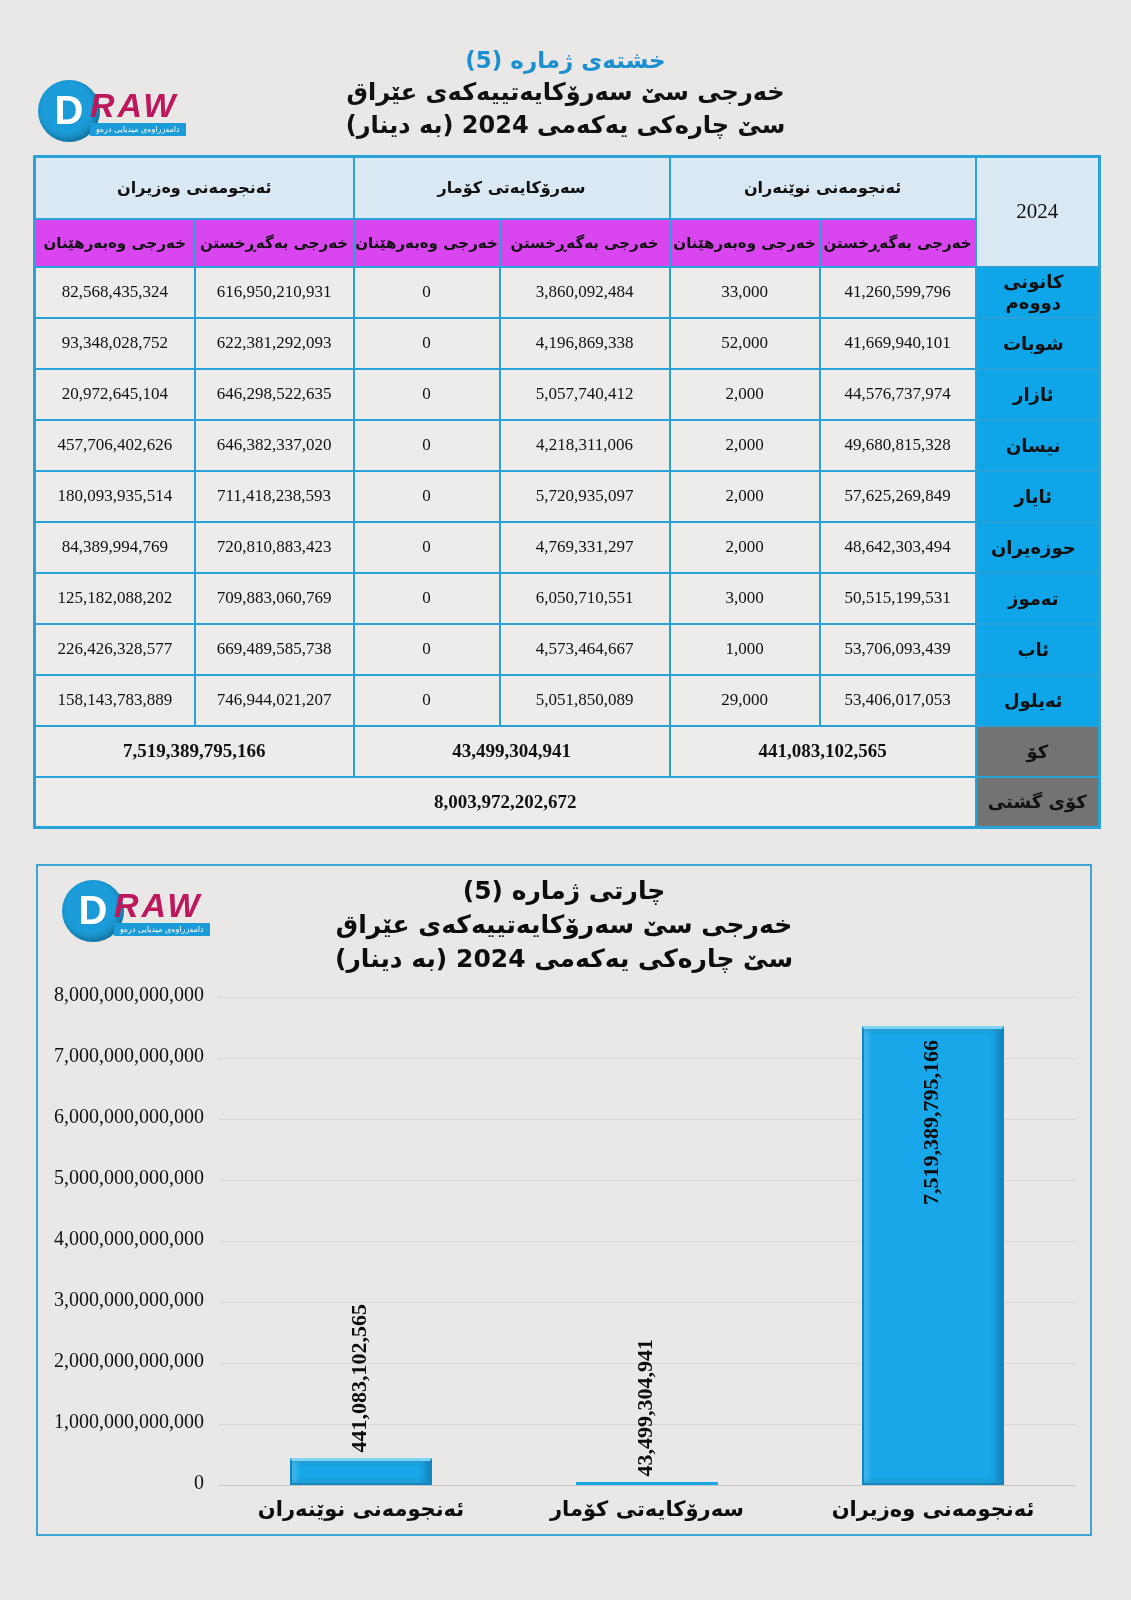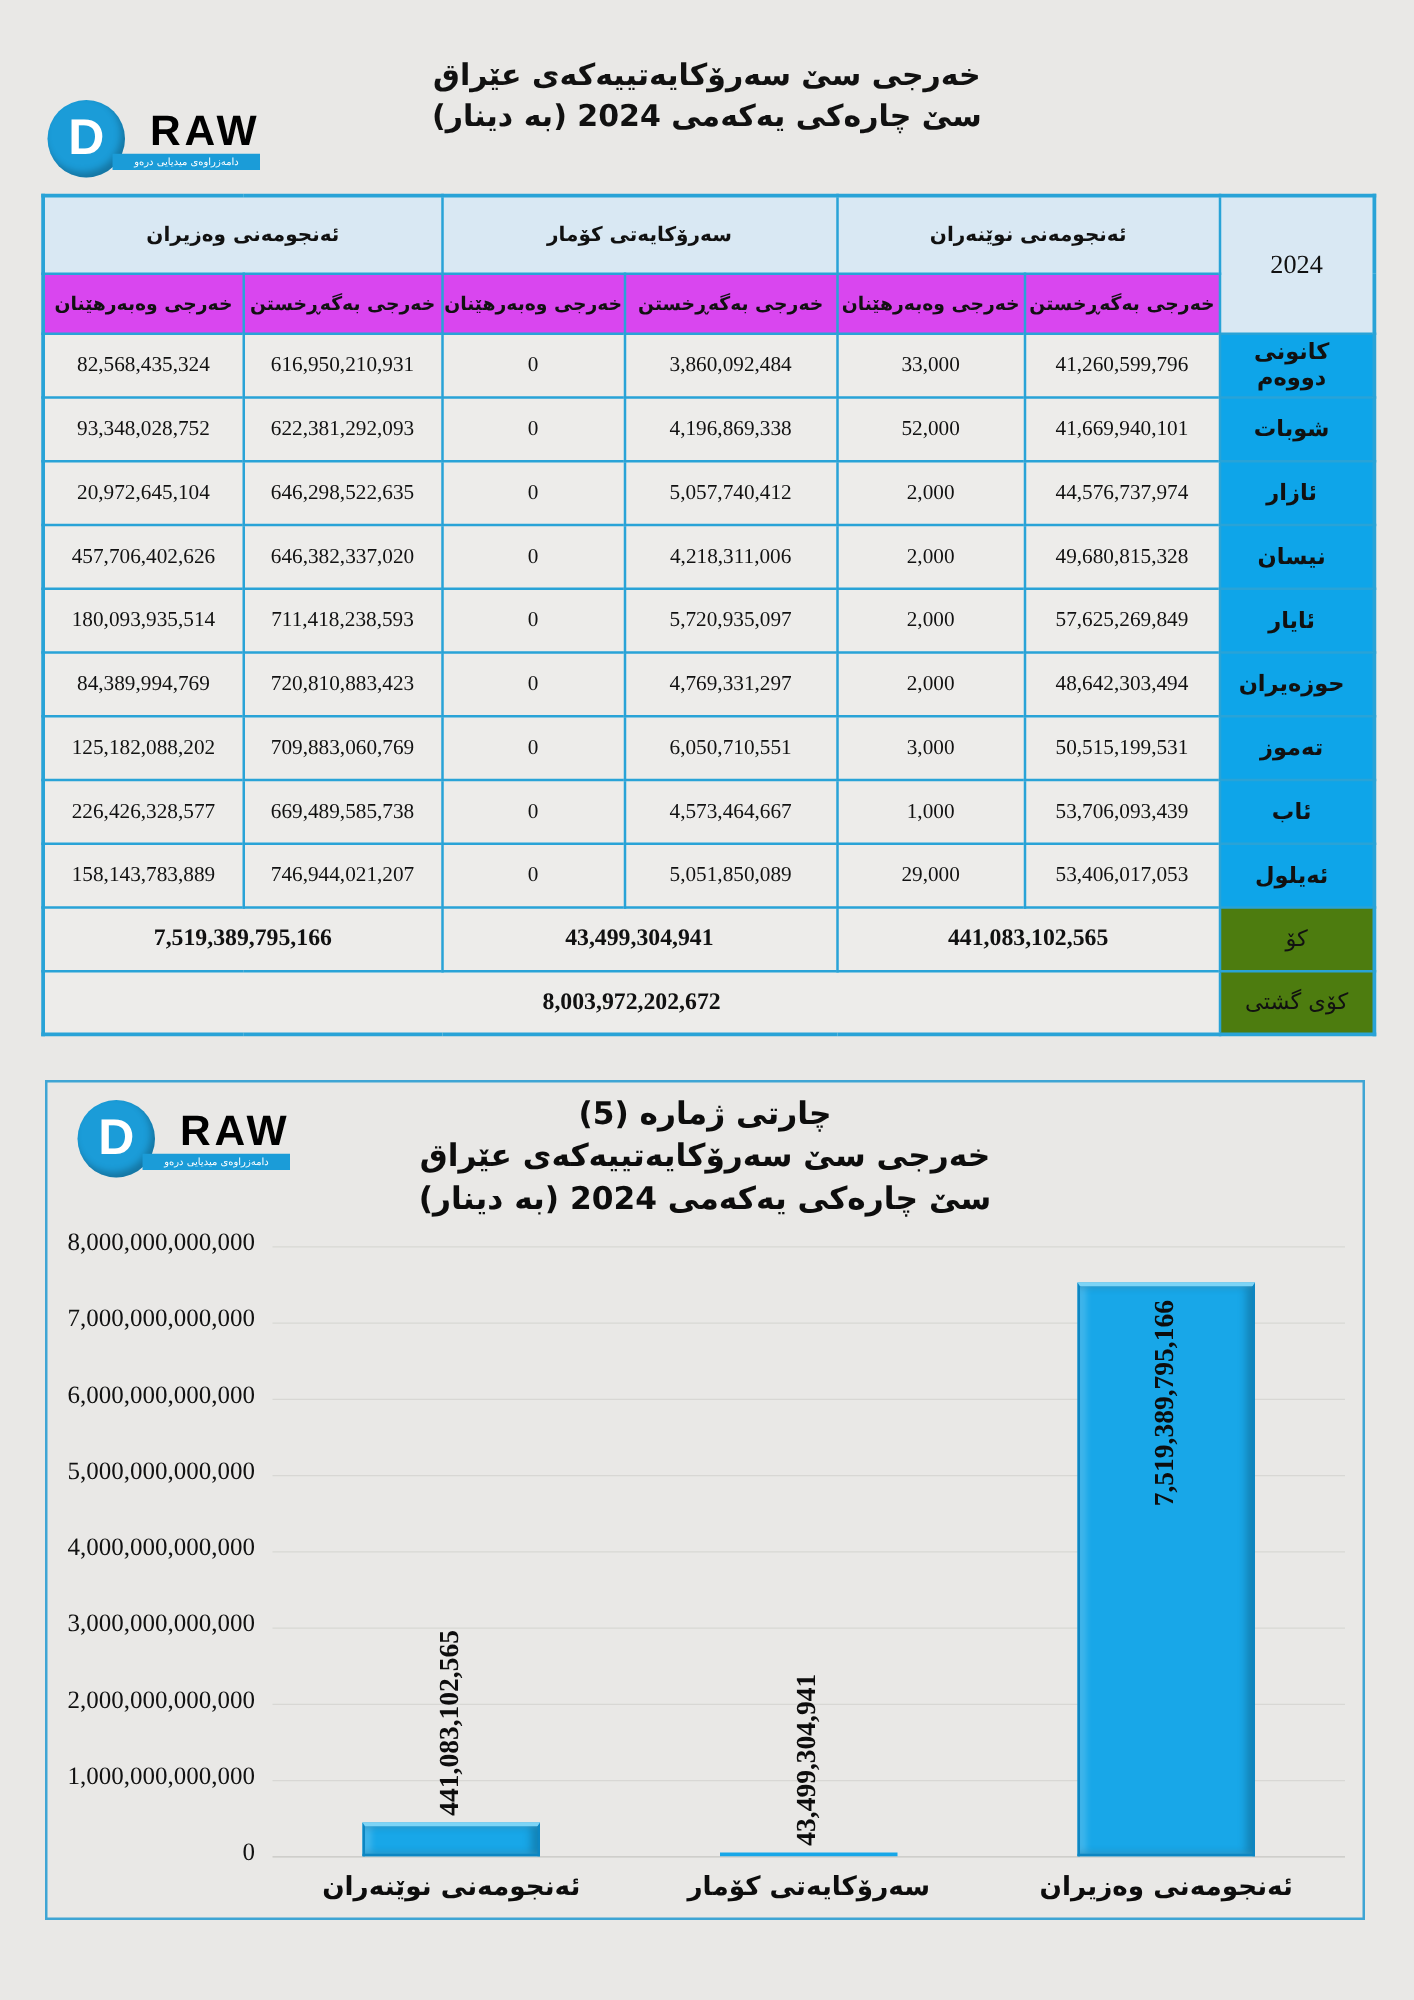--- a/index.html
+++ b/index.html
@@ -13,22 +13,22 @@
   
   .logo { position:absolute; display:flex; align-items:flex-start; direction:ltr; }
   .logo .d-circle {
     width:62px; height:62px; border-radius:50%; background:#1b9cd8;
     color:#ffffff; font-weight:bold; font-size:40px; line-height:60px;
     text-align:center; font-family:"Liberation Sans", sans-serif;
     box-shadow: inset -3px -4px 6px rgba(0,0,0,.25);
   }
   .logo .raw-wrap { margin-left:-10px; margin-top:8px; }
   .logo .raw {
-    color:#000000; font-weight:bold; font-size:34px; letter-spacing:3px;
-    font-family:"Liberation Sans", sans-serif; line-height:34px;margin-left:30px;
+    color:#be185d; font-weight:bold; font-size:34px; letter-spacing:3px;
+    font-family:"Liberation Sans", sans-serif; font-style:italic; line-height:34px;
   }
   .logo .ribbon {
     background:#1b9cd8; color:#ffffff; font-size:8px; text-align:center;
     padding:2px 6px; margin-top:1px; white-space:nowrap;
   }
 
   
   .table-title { position:absolute; top:44px; left:0; right:0; text-align:center; }
   .table-title .t1 { color:#1c8fd0; font-weight:bold; font-size:23px; line-height:32px; }
   .table-title .t2, .table-title .t3 { color:#111; font-weight:bold; font-size:24px; line-height:33px; }
@@ -47,21 +47,21 @@
   th.shead { background:#d946ef; font-size:15px; font-weight:bold; height:48px; }
   th.year  { background:#d9e8f3; font-size:21px; font-weight:normal;
              font-family:"Liberation Serif", serif; }
   td.num   { background:#edecea; font-family:"Liberation Serif", serif;
              font-size:17px; height:51px; }
   .num, .tnum { direction:ltr; unicode-bidi:isolate;margin-top:33px; }
   td.month { background:#0ea5e9; font-size:18px; font-weight:bold;
              text-align:right; padding-left:6px; padding-right:14px; }
   td.total { background:#edecea; font-family:"Liberation Serif", serif;
              font-size:19px; font-weight:bold; height:51px; }
-  td.tlabel{ background:#4d7c0f; font-size:18px; font-weight:normal; }
+  td.tlabel{ background:#737373; font-size:18px; font-weight:bold; }
 
   
   .chart-box {
     position:absolute; top:864px; left:36px; width:1056px; height:672px;
     border:2px solid #3fa5d4; background:#e9e8e6;
   }
   .chart-title { position:absolute; top:8px; left:0; right:0; text-align:center; }
   .chart-title div { color:#0d0d0d; font-weight:bold; font-size:25px; line-height:34px; }
 
   .plot { position:absolute; top:131px; left:180px; width:858px; height:488px; }
@@ -100,20 +100,21 @@
 
   <div class="logo" style="left:38px; top:80px;">
     <div class="d-circle">D</div>
     <div class="raw-wrap">
       <div class="raw">RAW</div>
       <div class="ribbon">دامەزراوەی میدیایی درەو</div>
     </div>
   </div>
 
   <div class="table-title">
+    <div class="t1">خشتەی ژمارە (5)</div>
     <div class="t2">خەرجی سێ سەرۆکایەتییەکەی عێراق</div>
     <div class="t3">سێ چارەکی یەکەمی 2024 (بە دینار)</div>
   </div>
 
   <table class="budget" dir="rtl">
     <colgroup>
       <col style="width:124px">
         <col style="width:156px">
         <col style="width:150px">
       <col style="width:170px">

